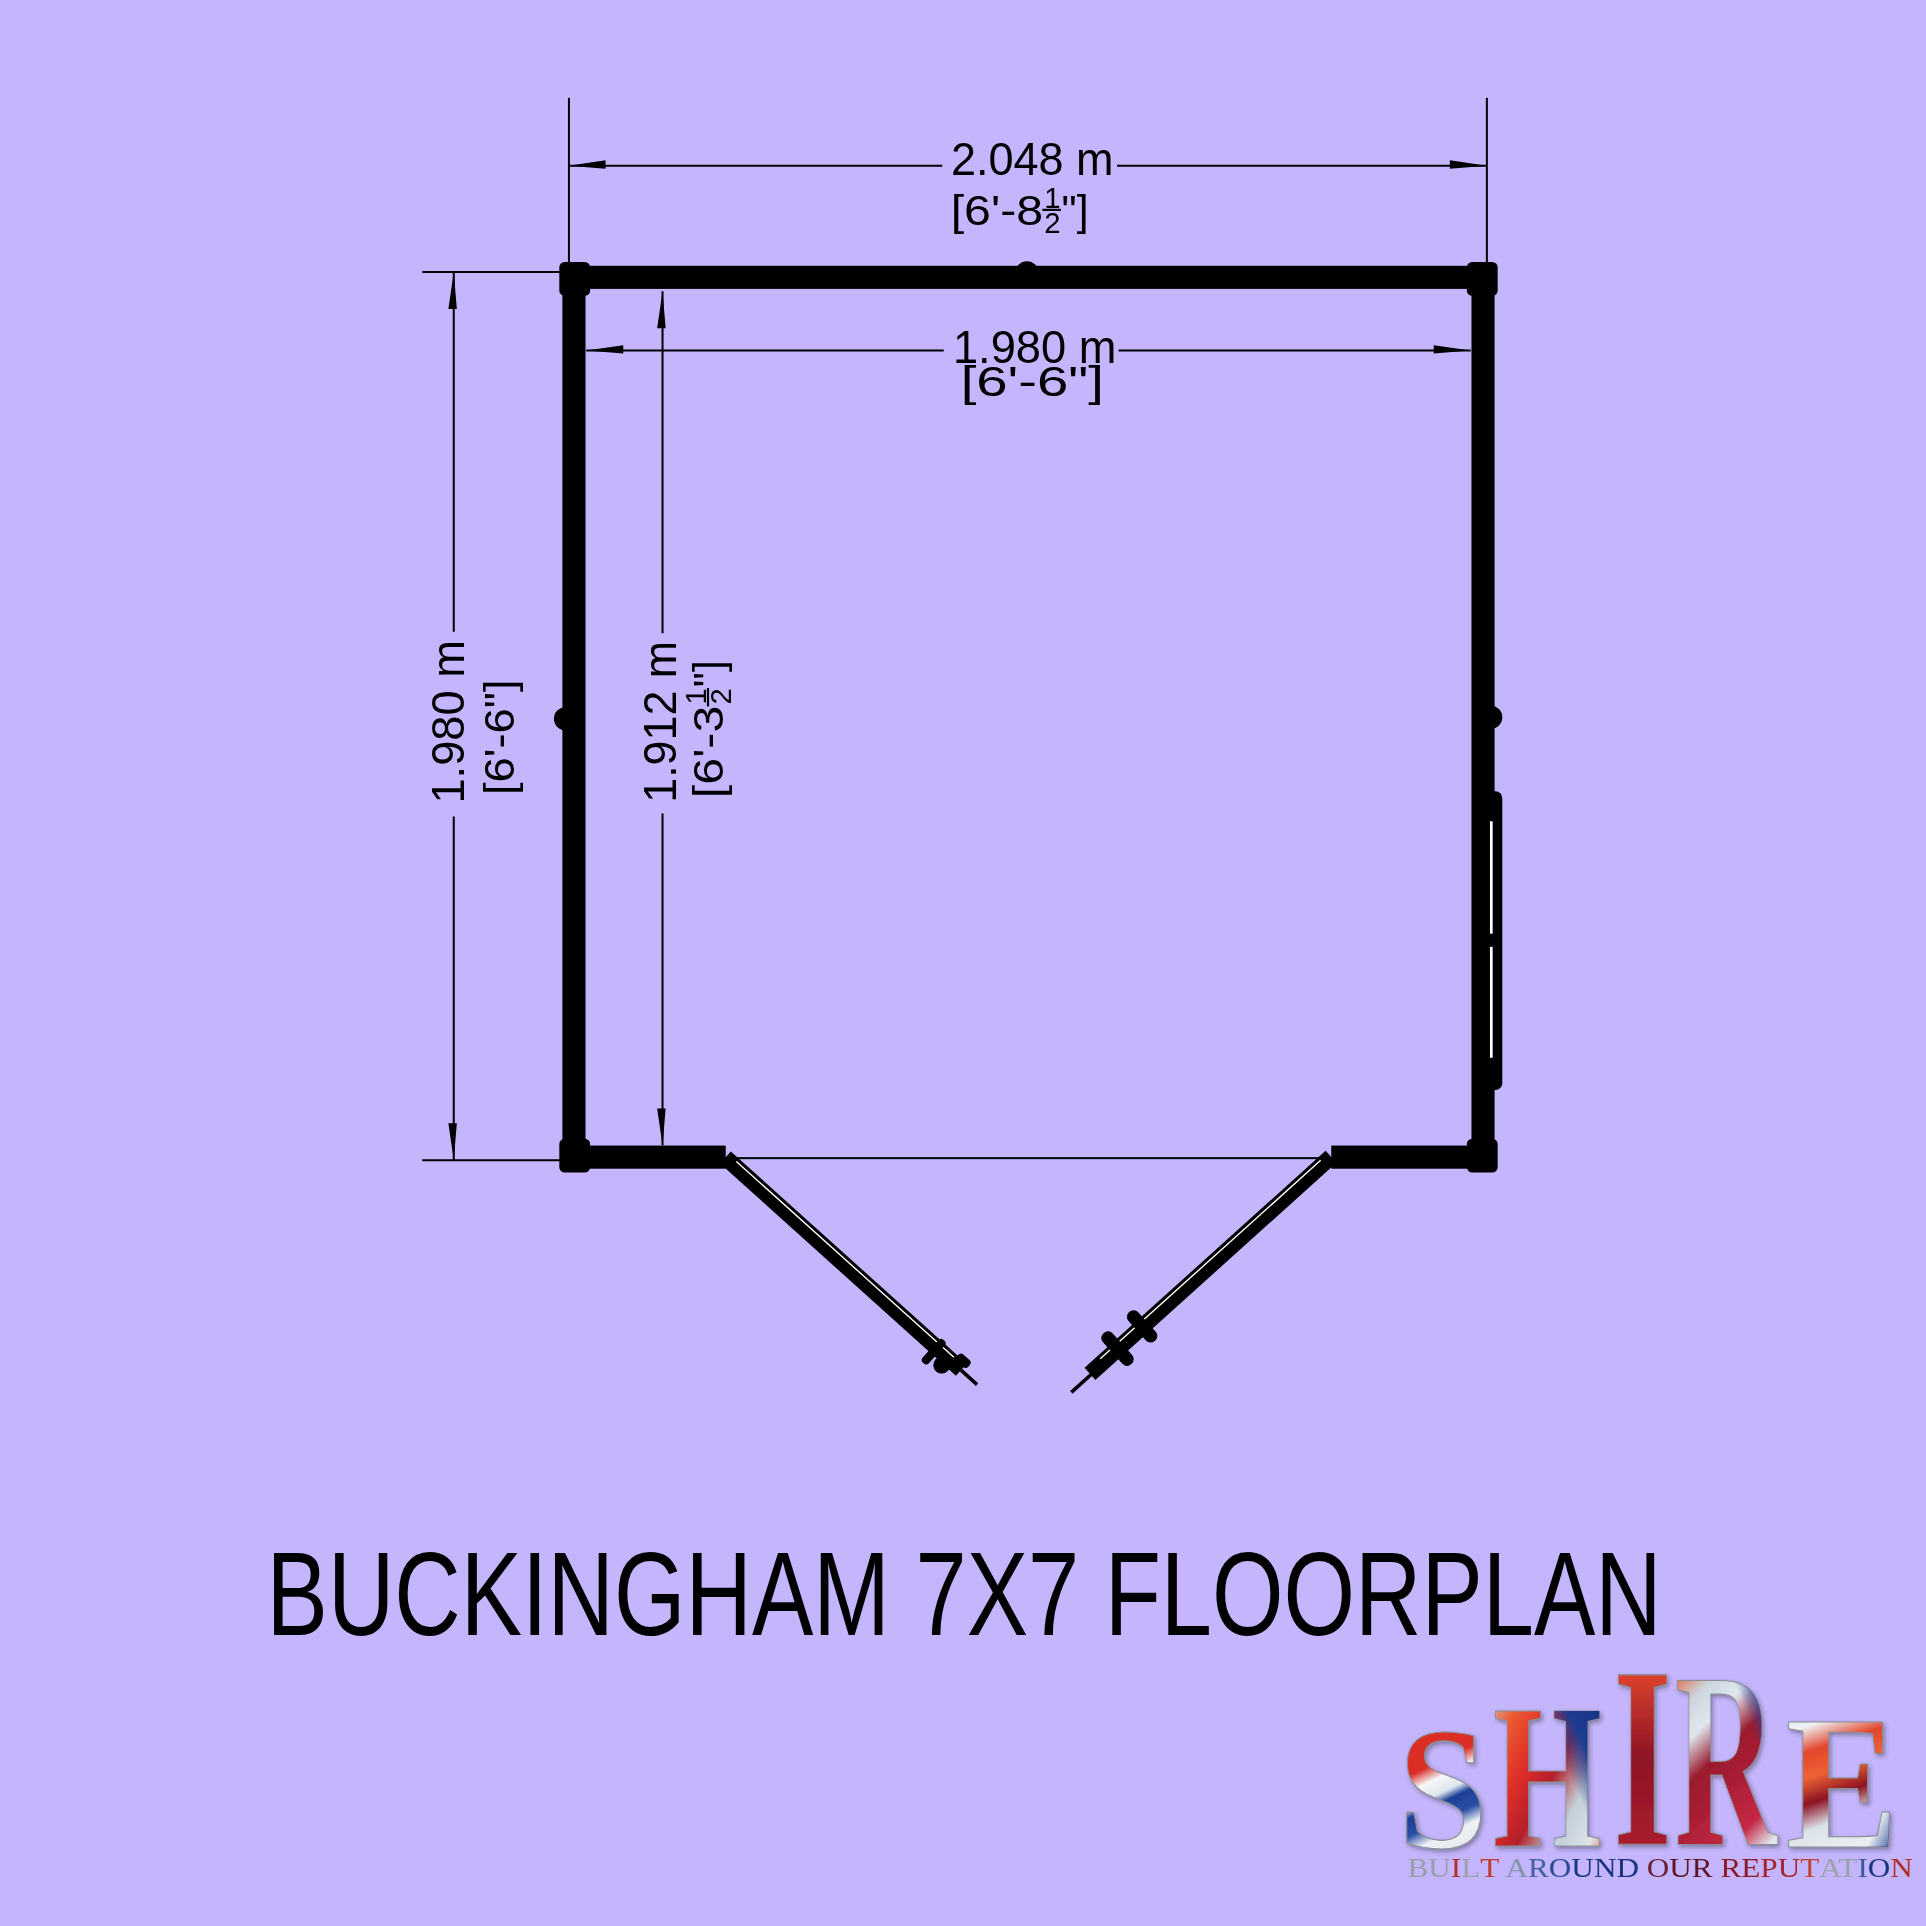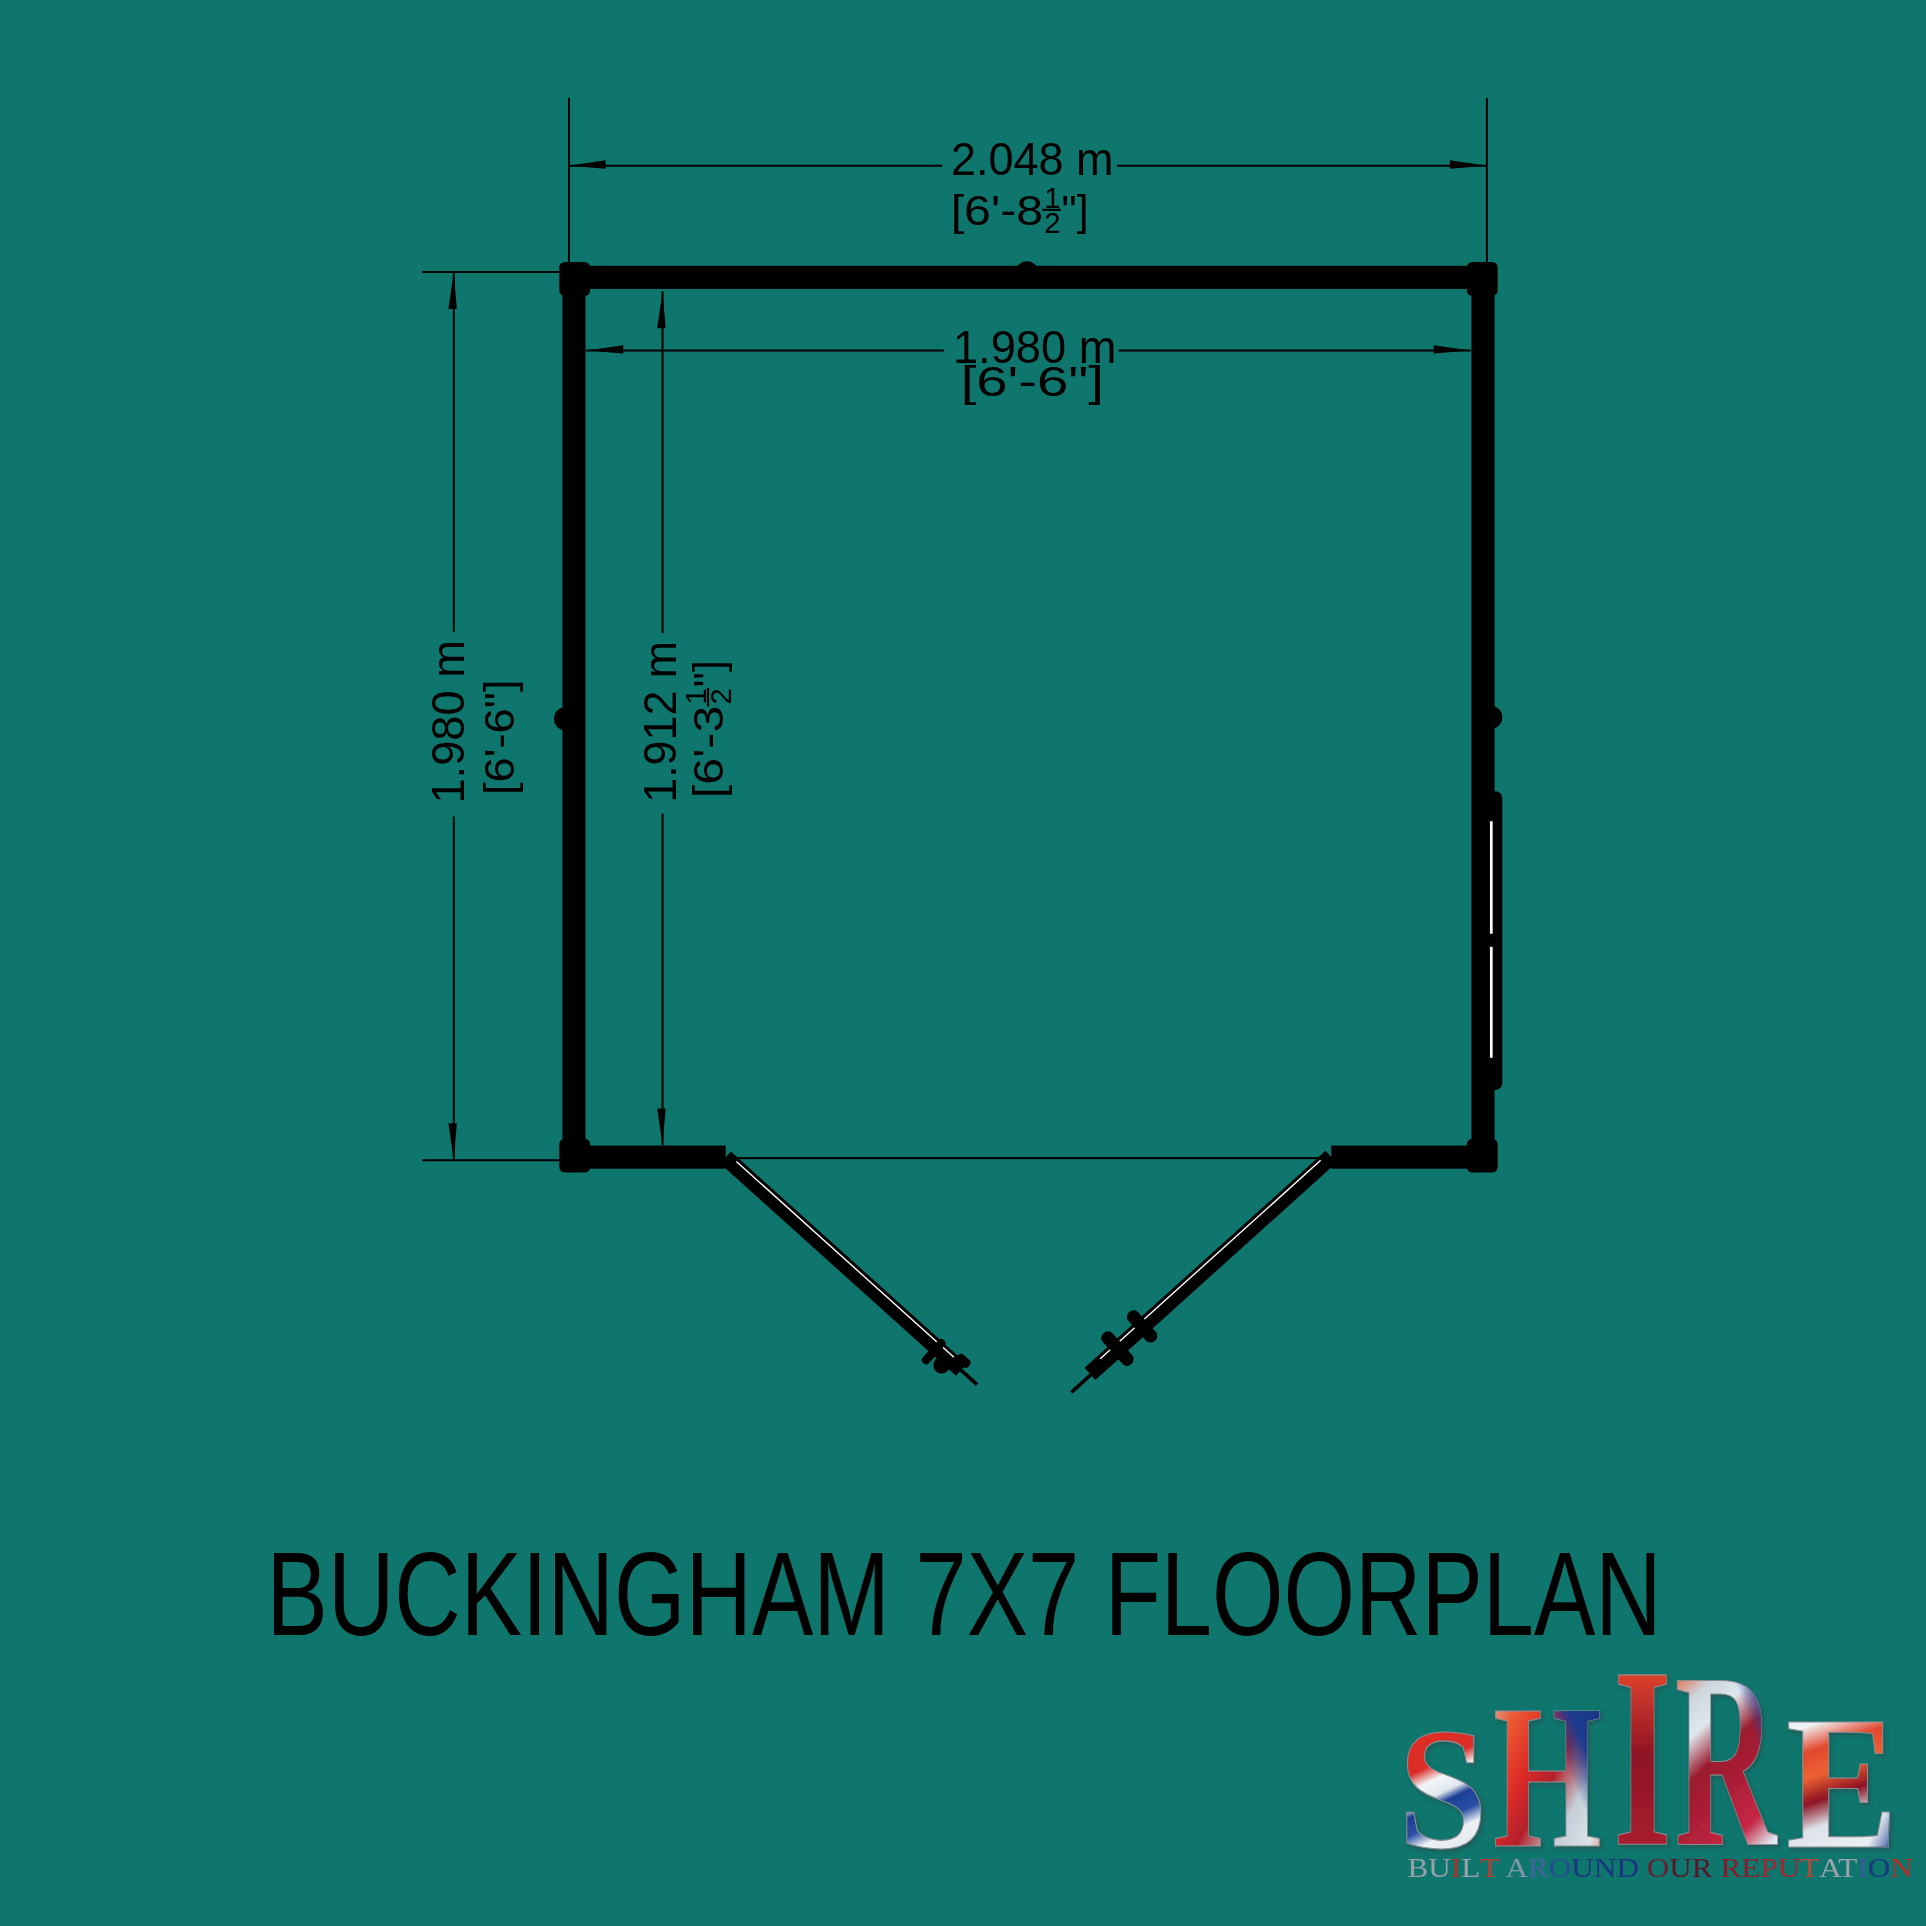--- a/index.html
+++ b/index.html
@@ -1,16 +1,16 @@
 <!DOCTYPE html>
 <html style="font-size:12.3px"><head>
 <meta charset="utf-8">
 <style>
   html,body{margin:0;padding:0;background:#ffffff;}
-  #page{width:1926px;height:1926px;position:relative;background:#0f766e;overflow:hidden;}
+  #page{width:1926px;height:1926px;position:relative;background:#c4b5fd;overflow:hidden;}
   svg{position:absolute;left:0;top:0;}
   text{font-family:"Liberation Sans",sans-serif;}
   text.ser, .ser text{font-family:"Liberation Serif",serif !important;}
 </style>
 </head>
 <body>
 <div id="page">
 <svg width="1926" height="1926" viewBox="0 0 2500 2500">
 
   <g fill="#000000">

